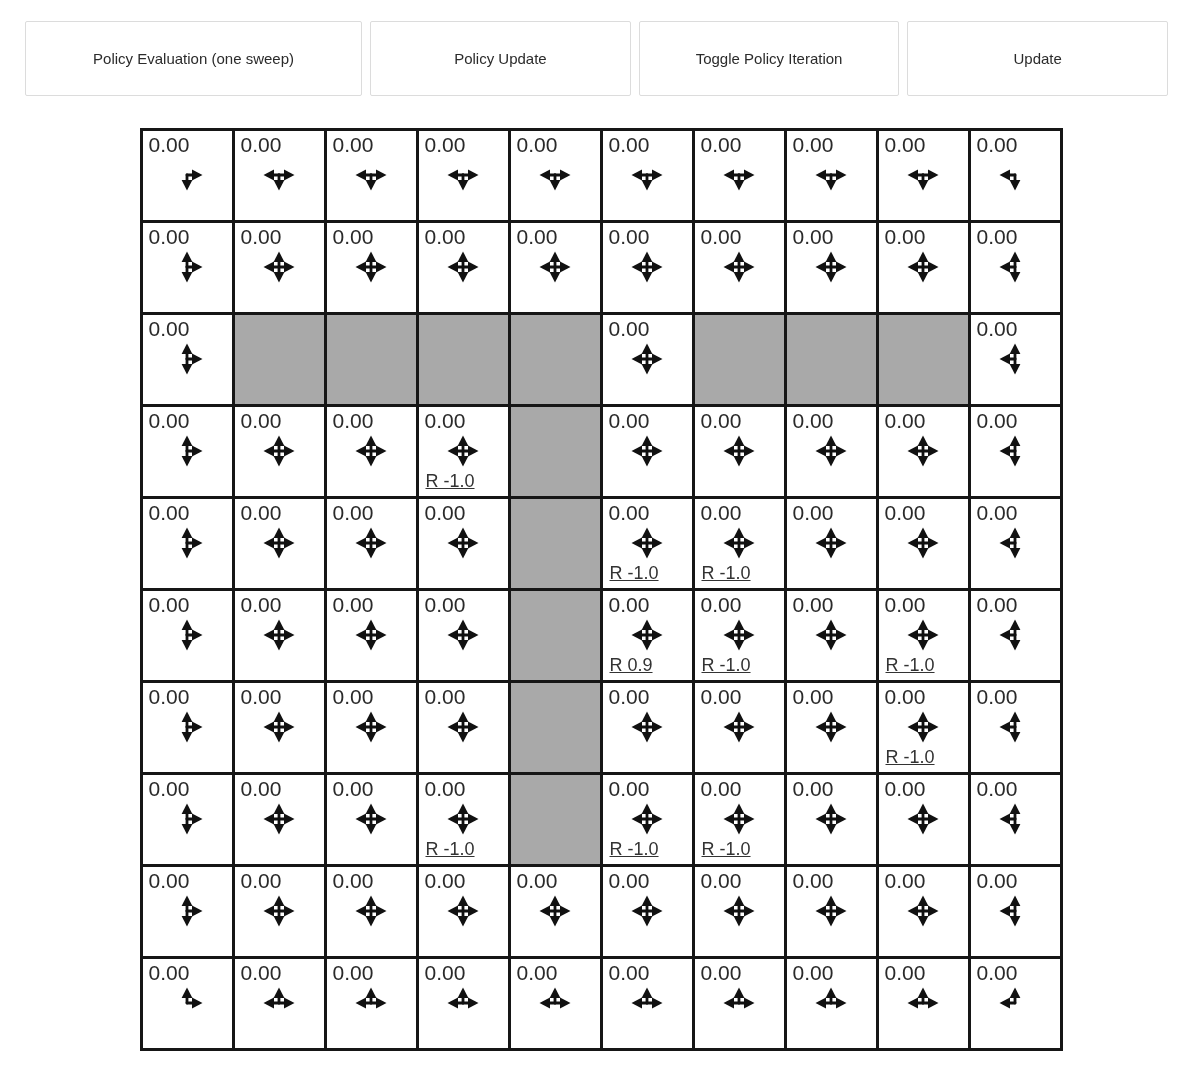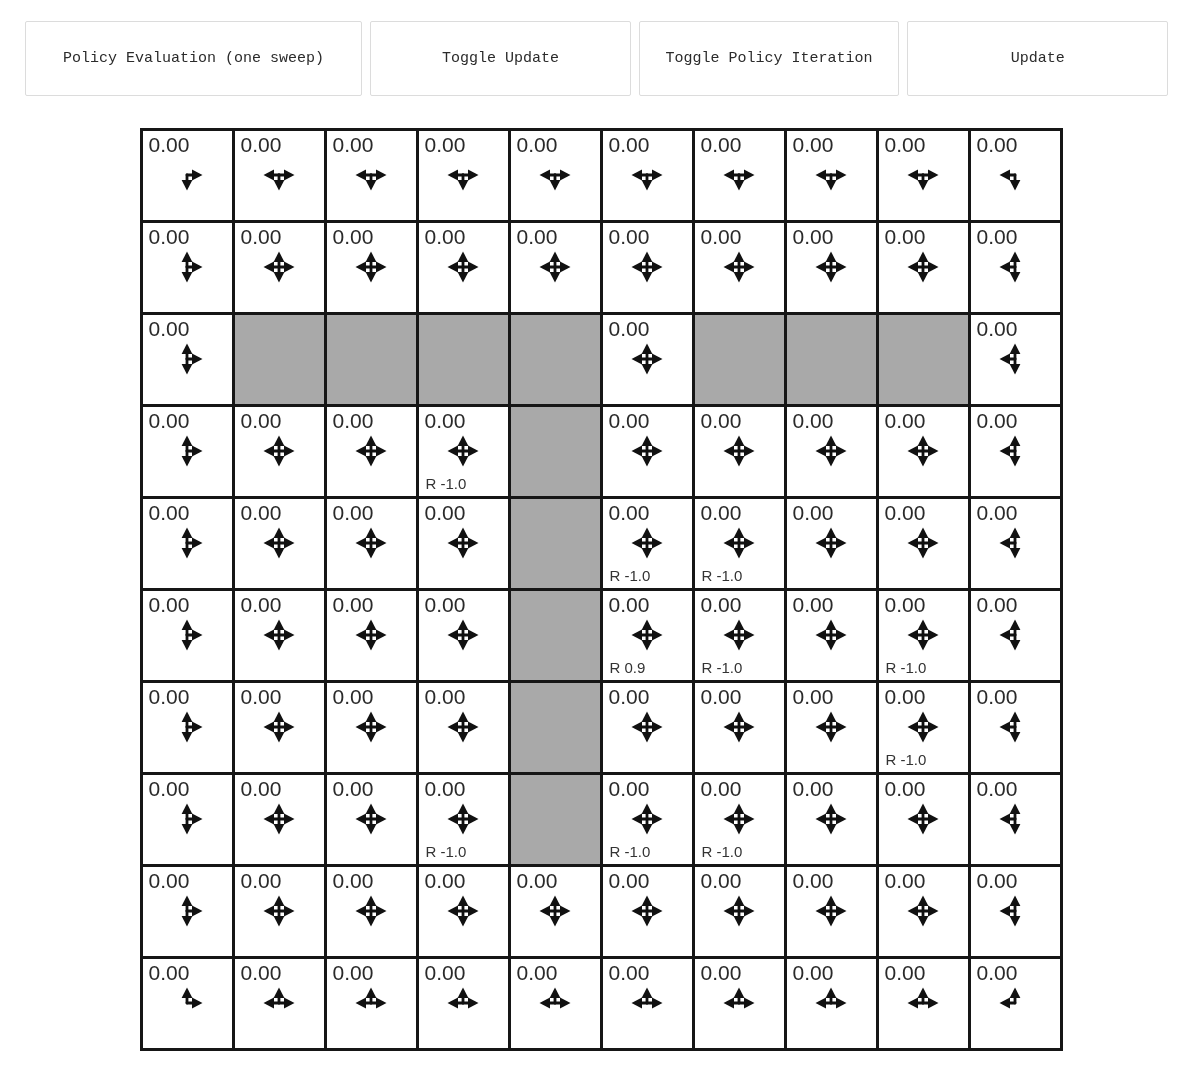--- a/index.html
+++ b/index.html
@@ -16,21 +16,21 @@
     gap: 8px;
     padding: 21px 34px 0 25px;
     box-sizing: border-box;
   }
   .btn {
     flex: 1 1 0;
     height: 75px;
     background: #ffffff;
     border: 1px solid #dcdcdc;
     border-radius: 2px;
-    font-family: Liberation Mono, monospace;
+    font-family: Liberation Sans, sans-serif;
     font-size: 15px;
     color: #2b2b2b;
     cursor: pointer;
     text-align: center;
   }
   .btn--wide { flex: 1.31 1 0; }
   .grid-wrap {
     width: 923px;
     margin: 32px auto 0 auto;
   }
@@ -63,31 +63,32 @@
   .cell-arrows {
     position: absolute;
     top: 26px;
     left: 50%;
     transform: translateX(-50%);
   }
   .reward-label {
     position: absolute;
     left: 7px;
     bottom: 4px;
-    font-size: 15px;
+    font-size: 18px;
     color: #333333;
     white-space: nowrap;
+    text-decoration: underline;
   }
 </style>
 </head>
 <body>
 
 <div class="toolbar">
   <button class="btn btn--wide">Policy Evaluation (one sweep)</button>
-  <button class="btn">Toggle Update</button>
+  <button class="btn">Policy Update</button>
   <button class="btn">Toggle Policy Iteration</button>
   <button class="btn">Update</button>
 </div>
 
 <div class="grid-wrap">
   <div class="grid" id="grid">
       <div class="cell">
         <span class="cell-value">0.00</span>
         <svg class="cell-arrows" width="36" height="36" viewBox="-18 -18 36 36">
           <line x1="0" y1="0" x2="5.5" y2="0" stroke="#111111" stroke-width="2.8" stroke-linecap="round"></line>

